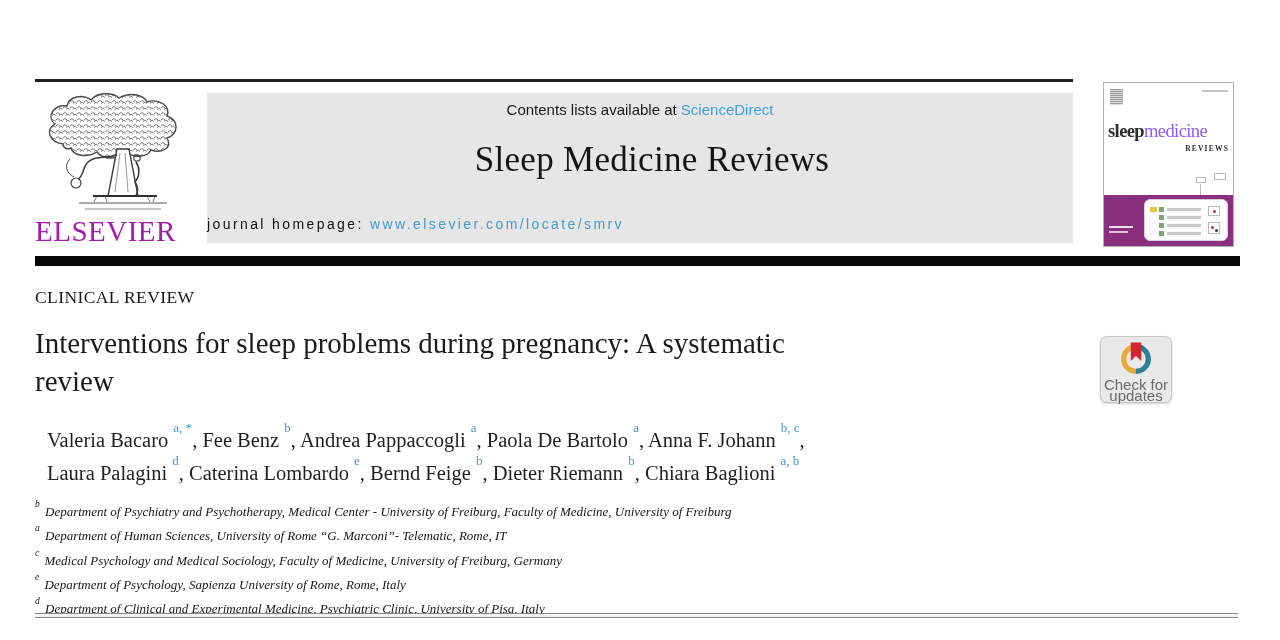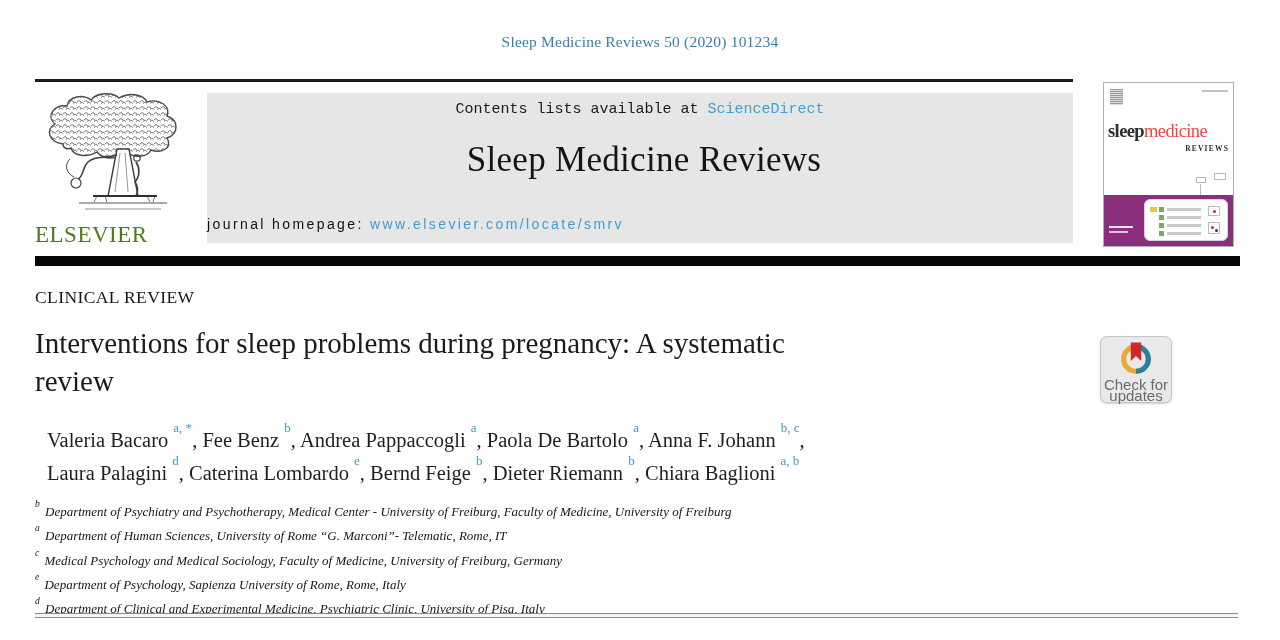--- a/index.html
+++ b/index.html
@@ -17,48 +17,48 @@
   .rule-top { position:absolute; left:35px; top:79px; width:1038px; height:3px; background:#1e1e1e; }
   .bar-thick { position:absolute; left:35px; top:256px; width:1205px; height:10px; background:#070707; }
   .rule-bottom {
     position:absolute; left:35px; top:613px; width:1203px; height:5px;
     border-top:1.5px solid #8a8a8a; border-bottom:1.5px solid #8a8a8a; background:#f5f5f5;
   }
   
   .graybox { position:absolute; left:207px; top:93px; width:866px; height:150px; background:#e6e6e6; }
   .contents-line {
     position:absolute; top:8px; left:0; width:100%; text-align:center;
-    font-family:Liberation Mono, monospace; font-size:15px; color:#1a1a1a;
+    font-family:Liberation Sans, sans-serif; font-size:15px; color:#1a1a1a;
   }
   .sd-link { color:#3f9fd8; cursor:pointer; }
   .journal-title {
-    position:absolute; top:47px; left:4px; width:100%; text-align:center;
+    position:absolute; top:47px; left:12px; width:100%; text-align:center;
     font-size:35px; color:#151515; letter-spacing:0.3px;
   }
   .homepage-line {
     position:absolute; bottom:11px; left:0; width:100%; text-align:left;
     font-family:"Liberation Sans", sans-serif; font-size:14px; color:#111;
     letter-spacing:2.4px;
   }
   .hp-link { color:#4499d0; cursor:pointer; }
   
   .logo-wrap { position:absolute; left:33px; top:90px; width:176px; height:158px; }
   .logo-tree { position:absolute; left:2px; top:2px; }
   .logo-text {
     position:absolute; left:2px; bottom:0; width:176px;
-    font-size:23px; color:#4d7c0f; letter-spacing:0.5px;
+    font-size:29px; color:#a21caf; letter-spacing:0.5px;
   }
   
   .cover { position:absolute; left:1103px; top:82px; width:131px; height:165px; background:#fff; border:1px solid #b0b0b0; }
   .cover-stamp { position:absolute; left:6px; top:6px; width:13px; height:16px;
     background:repeating-linear-gradient(#9a9a9a 0 1px, #dcdcdc 1px 2px); }
   .cover-topline { position:absolute; right:5px; top:7px; width:26px; height:2px; background:#c4c4c4; }
   .cover-masthead { position:absolute; left:4px; top:38px; width:123px; font-size:18.5px; letter-spacing:-0.6px; white-space:nowrap; }
   .cm-bold { font-weight:bold; color:#2e2e2e; }
-  .cm-light { color:#ef4444; }
+  .cm-light { color:#8b5cf6; }
   .cover-reviews { position:absolute; right:4px; top:61px; font-size:7.5px; font-weight:bold; color:#2e2e2e; letter-spacing:1.2px; }
   .cover-purple { position:absolute; left:0; right:0; top:112px; bottom:0; }
   .cov-txt1 { position:absolute; left:5px; top:31px; width:24px; height:2px; background:rgba(255,255,255,.85); }
   .cov-txt2 { position:absolute; left:5px; top:36px; width:19px; height:2px; background:rgba(255,255,255,.7); }
   .cov-diagram { position:absolute; left:40px; top:4px; width:84px; height:42px; background:#fdfdfd; border-radius:6px; border:1px solid #d8cfe0; }
   .cov-row { position:absolute; left:22px; height:3px; width:34px; background:#c9c9c9; }
   .cov-row::before { content:""; position:absolute; left:-8px; top:-1px; width:5px; height:5px; background:#7da86b; }
   .cov-yellow { position:absolute; left:5px; top:7px; width:7px; height:5px; background:#e4c84a; }
   .cov-box1 { position:absolute; right:7px; top:6px; width:12px; height:10px; border:1px solid #bbb; }
   .cov-box2 { position:absolute; right:7px; top:22px; width:12px; height:12px; border:1px solid #bbb; }
@@ -80,21 +80,20 @@
     box-shadow:0 1px 2px rgba(0,0,0,.18); cursor:pointer; text-align:center;
   }
   .badge-icon { margin-top:3px; }
   .badge-text { font-family:Liberation Sans, sans-serif; font-size:15px; line-height:11px; color:#6a6a6a; margin-top:-3px; }
 </style>
 </head>
 <body>
 
 <div class="page">
 
-  <div class="citation">Sleep Medicine Reviews 50 (2020) 101234</div>
 
   <div class="rule-top"></div>
 
   <div class="logo-wrap">
     <svg class="logo-tree" width="172" height="126" viewBox="0 0 172 126">
       <defs>
         <pattern id="leafpat" width="7" height="6" patternUnits="userSpaceOnUse">
           <path d="M0 4 Q2 1 4 4 M3 5.5 Q5 2.5 7 5.5" stroke="#585858" stroke-width="0.8" fill="none"></path>
         </pattern>
       </defs>

